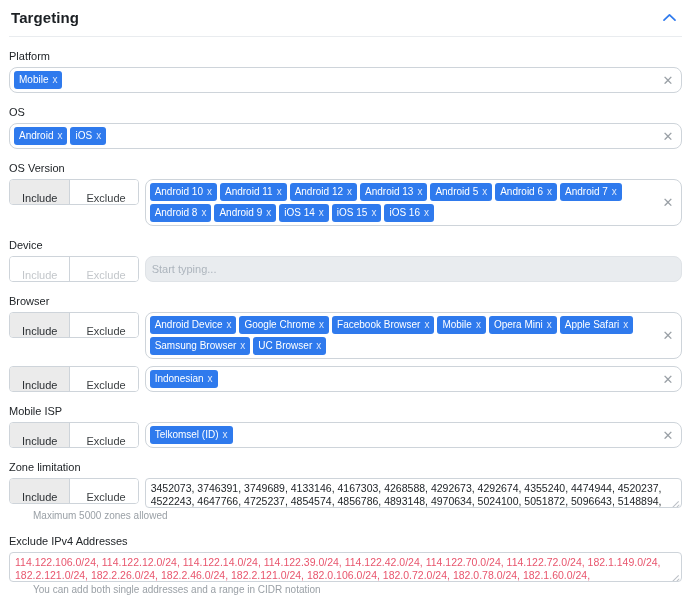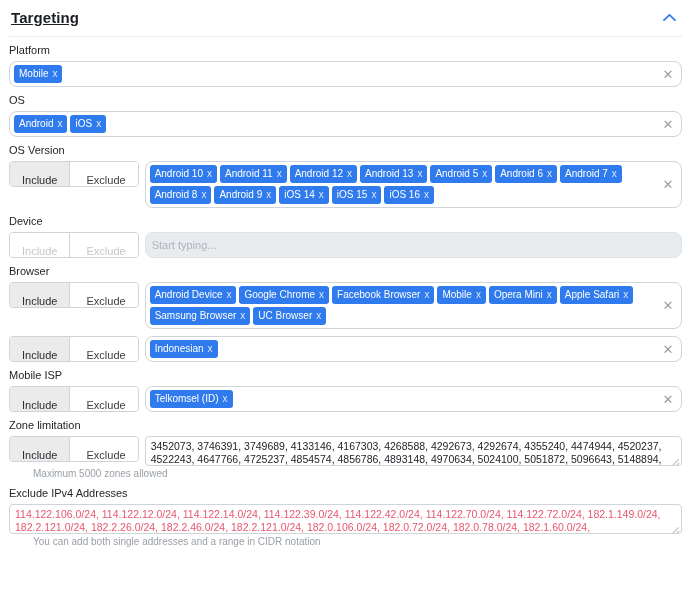--- a/index.html
+++ b/index.html
@@ -24,36 +24,36 @@
     align-items: center;
     justify-content: space-between;
     padding: 8px 2px 10px 2px;
     border-bottom: 1px solid #e9ecef;
   }
   .panel-title {
     font-size: 15px;
     font-weight: bold;
     color: #1b1f23;
     letter-spacing: .1px;
-    text-decoration: underline;
   }
   .collapse-btn {
     width: 22px; height: 18px;
     display: flex; align-items: center; justify-content: center;
     cursor: pointer;
   }
   .chev { display: block; }
 
   
   .field { padding-top: 7px; }
   .field-label {
     font-size: 11px;
     color: #212529;
     margin-bottom: 4px;
     line-height: 13px;
+    margin-top: 6px;
   }
   .field-row { display: flex; align-items: flex-start; gap: 6px; }
 
   
   .btn-group {
     display: flex;
     flex: 0 0 auto;
     border: 1px solid #ced4da;
     border-radius: 4px;
     overflow: hidden;

